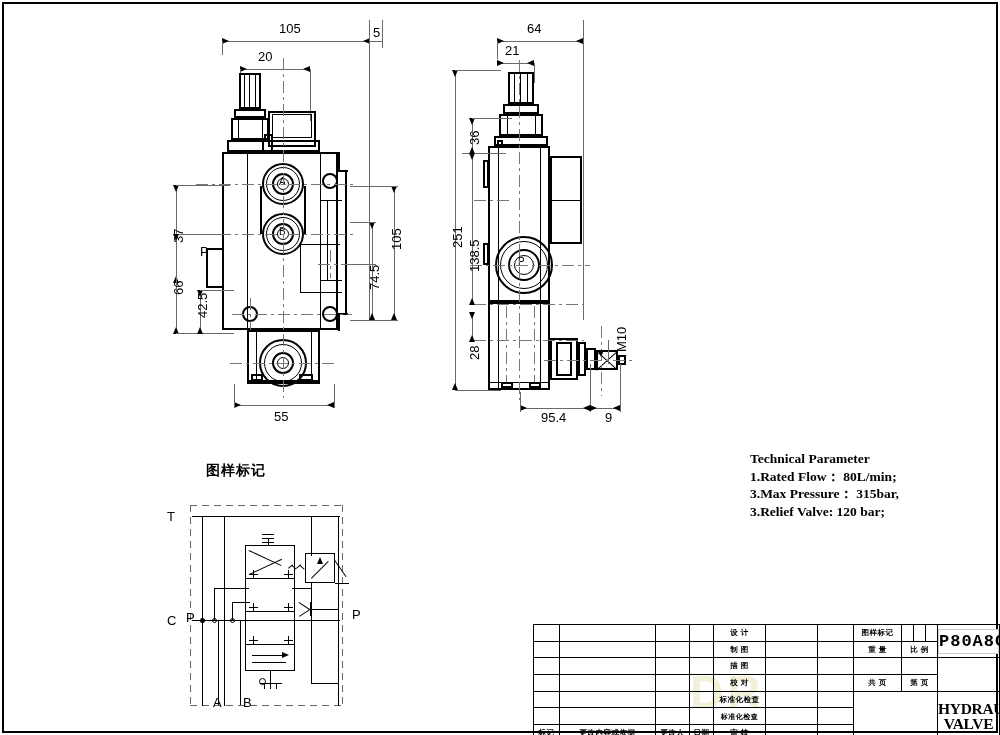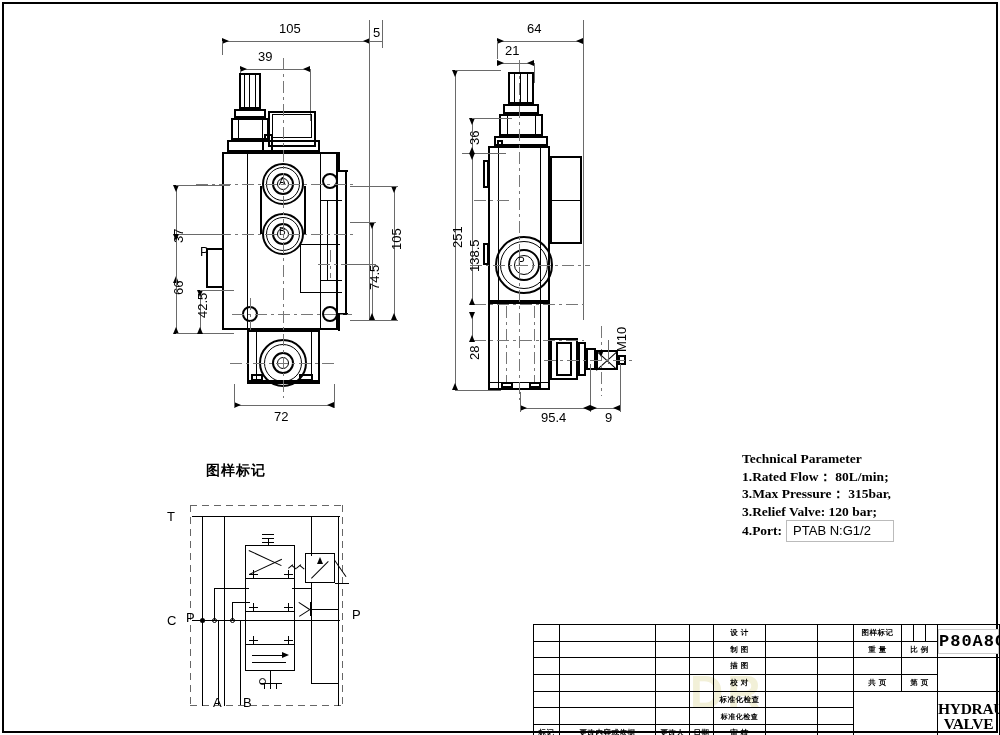--- a/index.html
+++ b/index.html
@@ -33,21 +33,21 @@
   .lbl{position:absolute;font-family:"Liberation Sans",sans-serif;font-size:13px;color:#000;}
   .arw{position:absolute;width:0;height:0;}
   .arwl{border-top:3px solid transparent;border-bottom:3px solid transparent;border-right:7px solid #000;}
   .arwr{border-top:3px solid transparent;border-bottom:3px solid transparent;border-left:7px solid #000;}
   .arwu{border-left:3px solid transparent;border-right:3px solid transparent;border-bottom:7px solid #000;}
   .arwd{border-left:3px solid transparent;border-right:3px solid transparent;border-top:7px solid #000;}
 
   
   #tech{position:absolute;left:742px;top:450px;font-family:"Liberation Serif",serif;
         font-size:13.5px;font-weight:bold;line-height:17.5px;}
-  #tech div{white-space:nowrap;}
+  #tech div{white-space:nowrap;margin-left:8px;}
   .portbox{display:inline-block;border:1px solid #bbb;background:#fff;padding:1px 22px 1px 6px;
            font-family:"Liberation Sans",sans-serif;font-weight:normal;font-size:13px;margin-left:4px;}
 
   
   #tb{position:absolute;left:533px;top:624px;width:466px;height:110px;}
   #tb table{border-collapse:collapse;width:466px;height:110px;table-layout:fixed;}
   #tb td{border:1px solid #000;font-family:"Liberation Sans",sans-serif;font-size:7.5px;
          text-align:center;vertical-align:middle;padding:0;font-weight:bold;
          letter-spacing:0.5px;line-height:1;height:15.7px;}
   td.nb{border:none;}
@@ -77,21 +77,21 @@
     <div class="dim dimv" style="left:222px;top:41px;height:14px;"></div>
     <div class="dim dimv" style="left:369px;top:20px;height:300px;"></div>
 
     <div class="dim dimh" style="left:369px;top:41px;width:14px;"></div>
     <div class="txt" style="left:373px;top:26px;font-size:13px;">5</div>
     <div class="dim dimv" style="left:382px;top:20px;height:28px;"></div>
 
     <div class="dim dimh" style="left:240px;top:69px;width:70px;"></div>
     <div class="arw arwr" style="left:240px;top:66px;"></div>
     <div class="arw arwl" style="left:303px;top:66px;"></div>
-    <div class="txt" style="left:258px;top:50px;font-size:13px;">39</div>
+    <div class="txt" style="left:258px;top:50px;font-size:13px;">20</div>
     <div class="dim dimv" style="left:240px;top:69px;height:22px;"></div>
     <div class="dim dimv" style="left:310px;top:69px;height:52px;"></div>
 
     <div class="rect2" style="left:239px;top:73px;width:22px;height:36px;"></div>
     <div class="ln lnv" style="left:244px;top:75px;height:32px;"></div>
     <div class="ln lnv" style="left:249px;top:75px;height:32px;"></div>
     <div class="ln lnv" style="left:255px;top:75px;height:32px;"></div>
     <div class="rect2" style="left:234px;top:109px;width:32px;height:9px;"></div>
     <div class="rect2" style="left:231px;top:118px;width:38px;height:22px;"></div>
     <div class="rect2" style="left:227px;top:140px;width:46px;height:12px;"></div>
@@ -192,21 +192,21 @@
     <div class="dim dimv" style="left:372px;top:222px;height:98px;"></div>
     <div class="arw arwd" style="left:369px;top:222px;"></div>
     <div class="arw arwu" style="left:369px;top:313px;"></div>
     <div class="txtv" style="left:368px;top:290px;font-size:13px;">74.5</div>
     <div class="dim dimh" style="left:350px;top:222px;width:26px;"></div>
     <div class="dim dimh" style="left:348px;top:264px;width:28px;"></div>
 
     <div class="dim dimh" style="left:234px;top:405px;width:100px;"></div>
     <div class="arw arwr" style="left:234px;top:402px;"></div>
     <div class="arw arwl" style="left:327px;top:402px;"></div>
-    <div class="txt" style="left:274px;top:410px;font-size:13px;">72</div>
+    <div class="txt" style="left:274px;top:410px;font-size:13px;">55</div>
     <div class="dim dimv" style="left:234px;top:384px;height:24px;"></div>
     <div class="dim dimv" style="left:334px;top:384px;height:24px;"></div>
   </div>
 
   <div>
 
     <div class="dim dimh" style="left:497px;top:41px;width:86px;"></div>
     <div class="arw arwr" style="left:497px;top:38px;"></div>
     <div class="arw arwl" style="left:576px;top:38px;"></div>
     <div class="txt" style="left:527px;top:22px;font-size:13px;text-align:center;">64</div>
@@ -404,23 +404,20 @@
 
     <div class="lbl" style="left:213px;top:695px;">A</div>
     <div class="lbl" style="left:243px;top:695px;">B</div>
   </div>
 
   <div id="tech">
     <div>Technical Parameter</div>
     <div>1.Rated Flow：  80L/min;</div>
     <div>3.Max Pressure：  315bar,</div>
     <div>3.Relief Valve:  120 bar;</div>
-    <div>
-      <span>4.Port:</span><span class="portbox">PTAB N:G1/2</span>
-    </div>
   </div>
 
   <div class="wm">DR</div>
 
   <div id="tb">
     <table>
       <colgroup>
         <col style="width:26px">
           <col style="width:96px">
           <col style="width:34px">

